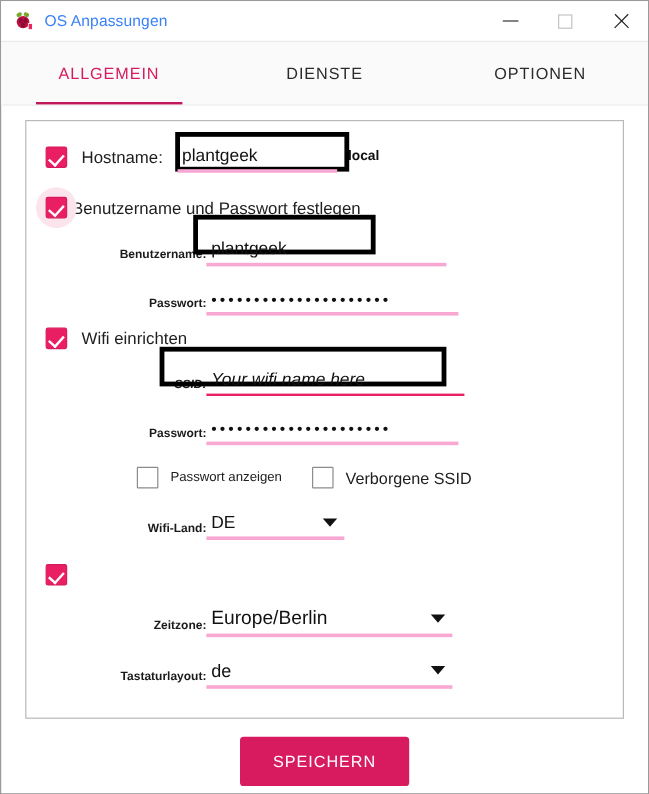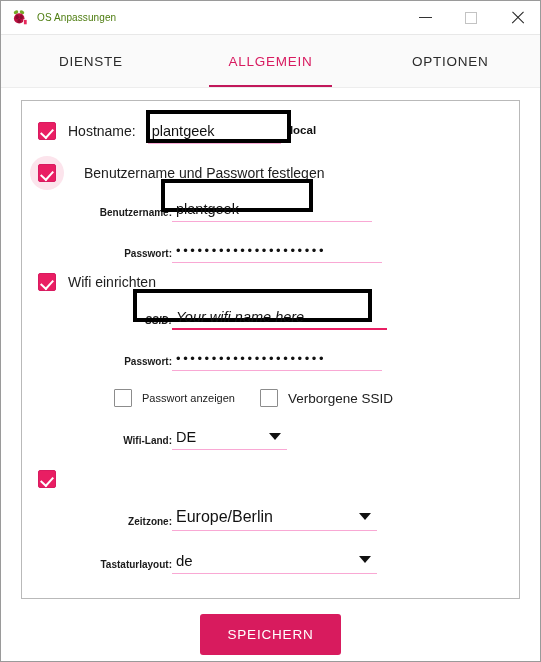--- a/index.html
+++ b/index.html
@@ -25,21 +25,21 @@
     display:flex;align-items:center;
     background:#ffffff;
     border-bottom:1px solid #e8e8e8;
     position:relative;
   }
   .app-icon{
     width:17px;height:17px;margin-left:10px;margin-right:9px;
     position:relative;flex:none;
   }
   .title-text{
-    font-size:10px;color:#4d7c0f;letter-spacing:.1px;
+    font-size:13px;color:#3b82f6;letter-spacing:.1px;
     line-height:1;
   }
   .win-controls{
     position:absolute;right:0;top:0;height:33px;
     display:flex;align-items:center;
   }
   .win-btn{
     width:46px;height:33px;
     display:flex;align-items:center;justify-content:center;
     font-size:15px;color:#222;
@@ -119,21 +119,21 @@
 
   
   .field-row{display:flex;align-items:flex-end;margin-top:2px;}
   .field-label{
     font-size:10px;color:#1a1a1a;font-weight:bold;
     white-space:nowrap;text-align:right;
     padding-bottom:4px;
   }
   .field-box{position:relative;}
   .underline{
-    border-bottom:1px solid #f9a8d4;
+    border-bottom:3px solid #f9a8d4;
     height:25px;box-sizing:border-box;
     display:flex;align-items:center;
   }
   .underline.accent{border-bottom:2px solid #e91e63;}
   .fval{
     font-size:14.5px;color:#111;
     padding-left:4px;
   }
   .dots{
     font-size:13px;color:#111;letter-spacing:2.6px;
@@ -200,25 +200,25 @@
       <div class="win-btn max">
         <span class="glyph-max"></span>
       </div>
       <div class="win-btn">
         <span class="glyph-close"></span>
       </div>
     </div>
   </div>
 
   <div class="tabbar">
+    <div class="tab active">
+      <span>ALLGEMEIN</span>
+    </div>
     <div class="tab">
       <span>DIENSTE</span>
-    </div>
-    <div class="tab active">
-      <span>ALLGEMEIN</span>
     </div>
     <div class="tab">
       <span>OPTIONEN</span>
     </div>
   </div>
 
   <div class="card-wrap">
     <div class="card">
 
       <div class="hl" style="left:124px;top:9px;width:145px;height:33px;"></div>
@@ -233,21 +233,21 @@
             <span class="fval">plantgeek</span>
           </span>
         </span>
         <span class="suffix">.local</span>
       </div>
 
       <div class="row" style="height:40px;margin-top:6px;">
         <span class="cb-focus">
           <span class="cb checked"></span>
         </span>
-        <span class="cb-label" style="margin-left:28px;text-align:right;">Benutzername und Passwort festlegen</span>
+        <span class="cb-label" style="margin-left:4px;text-align:right;">Benutzername und Passwort festlegen</span>
       </div>
 
       <div class="field-row" style="margin-top:4px;">
         <span class="field-label" style="width:92px;margin-left:42px;">Benutzername:</span>
         <span class="field-box" style="width:200px;">
           <span class="underline">
             <span class="fval">plantgeek</span>
           </span>
         </span>
       </div>

